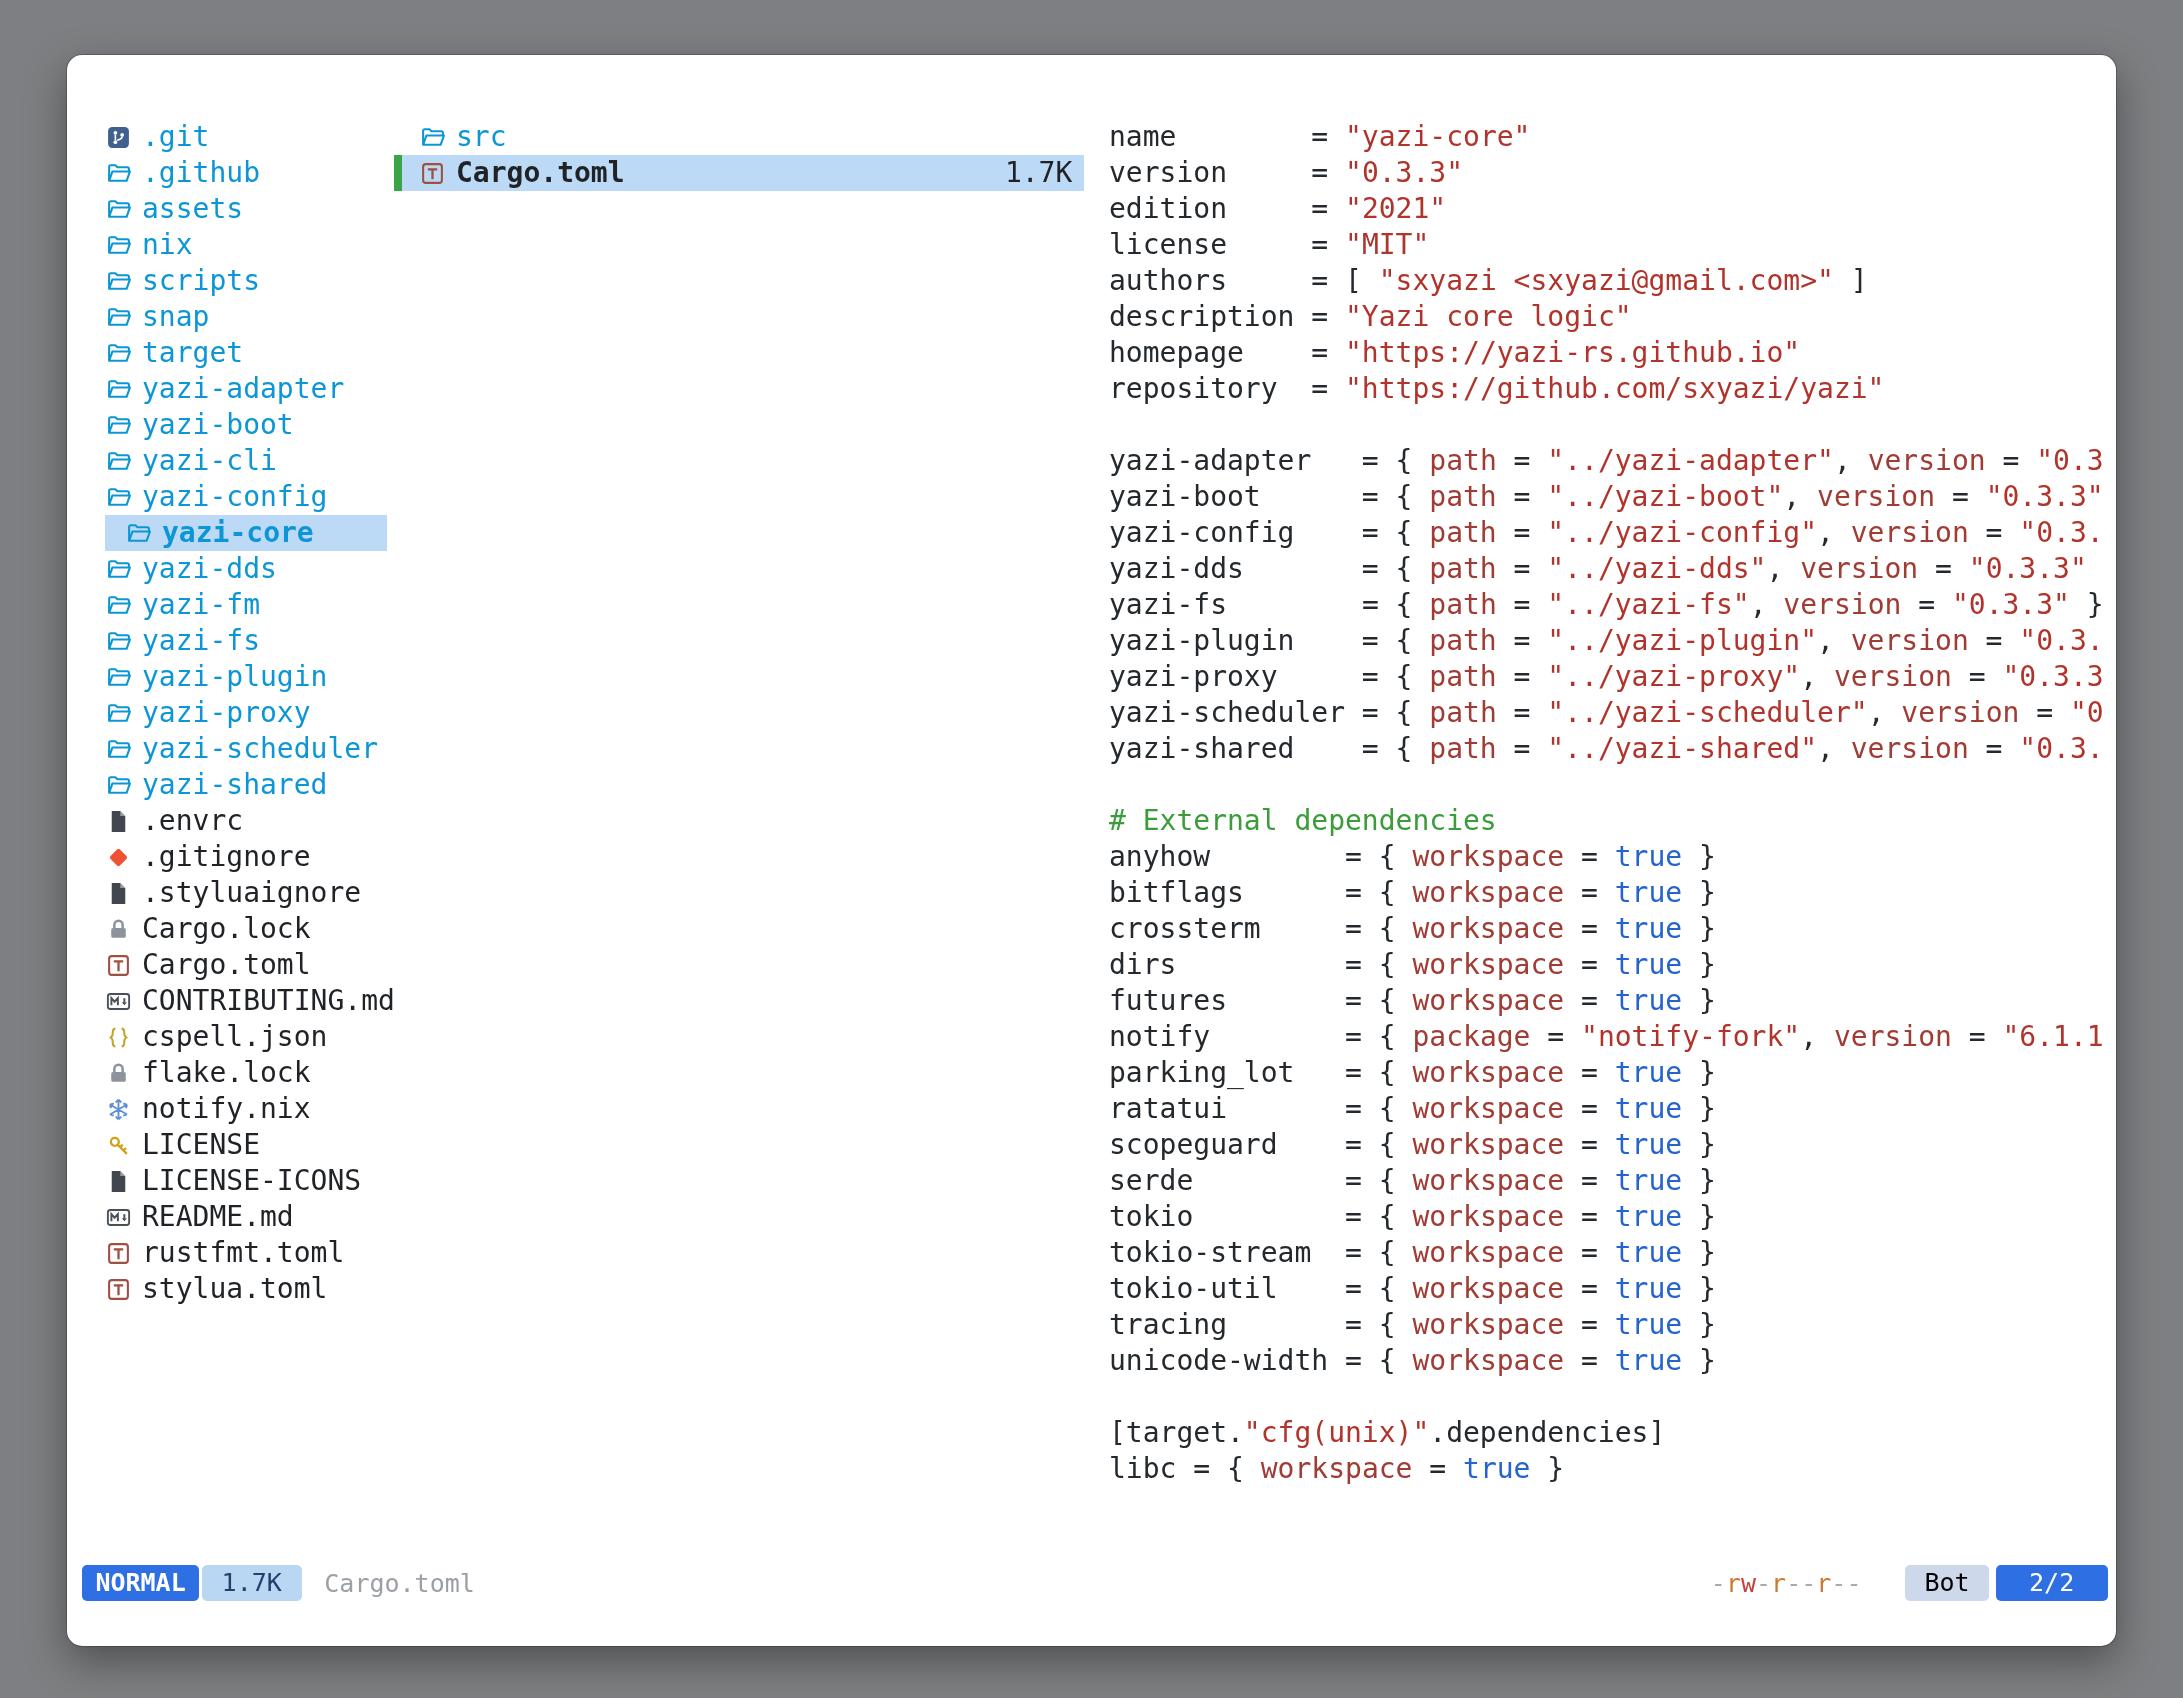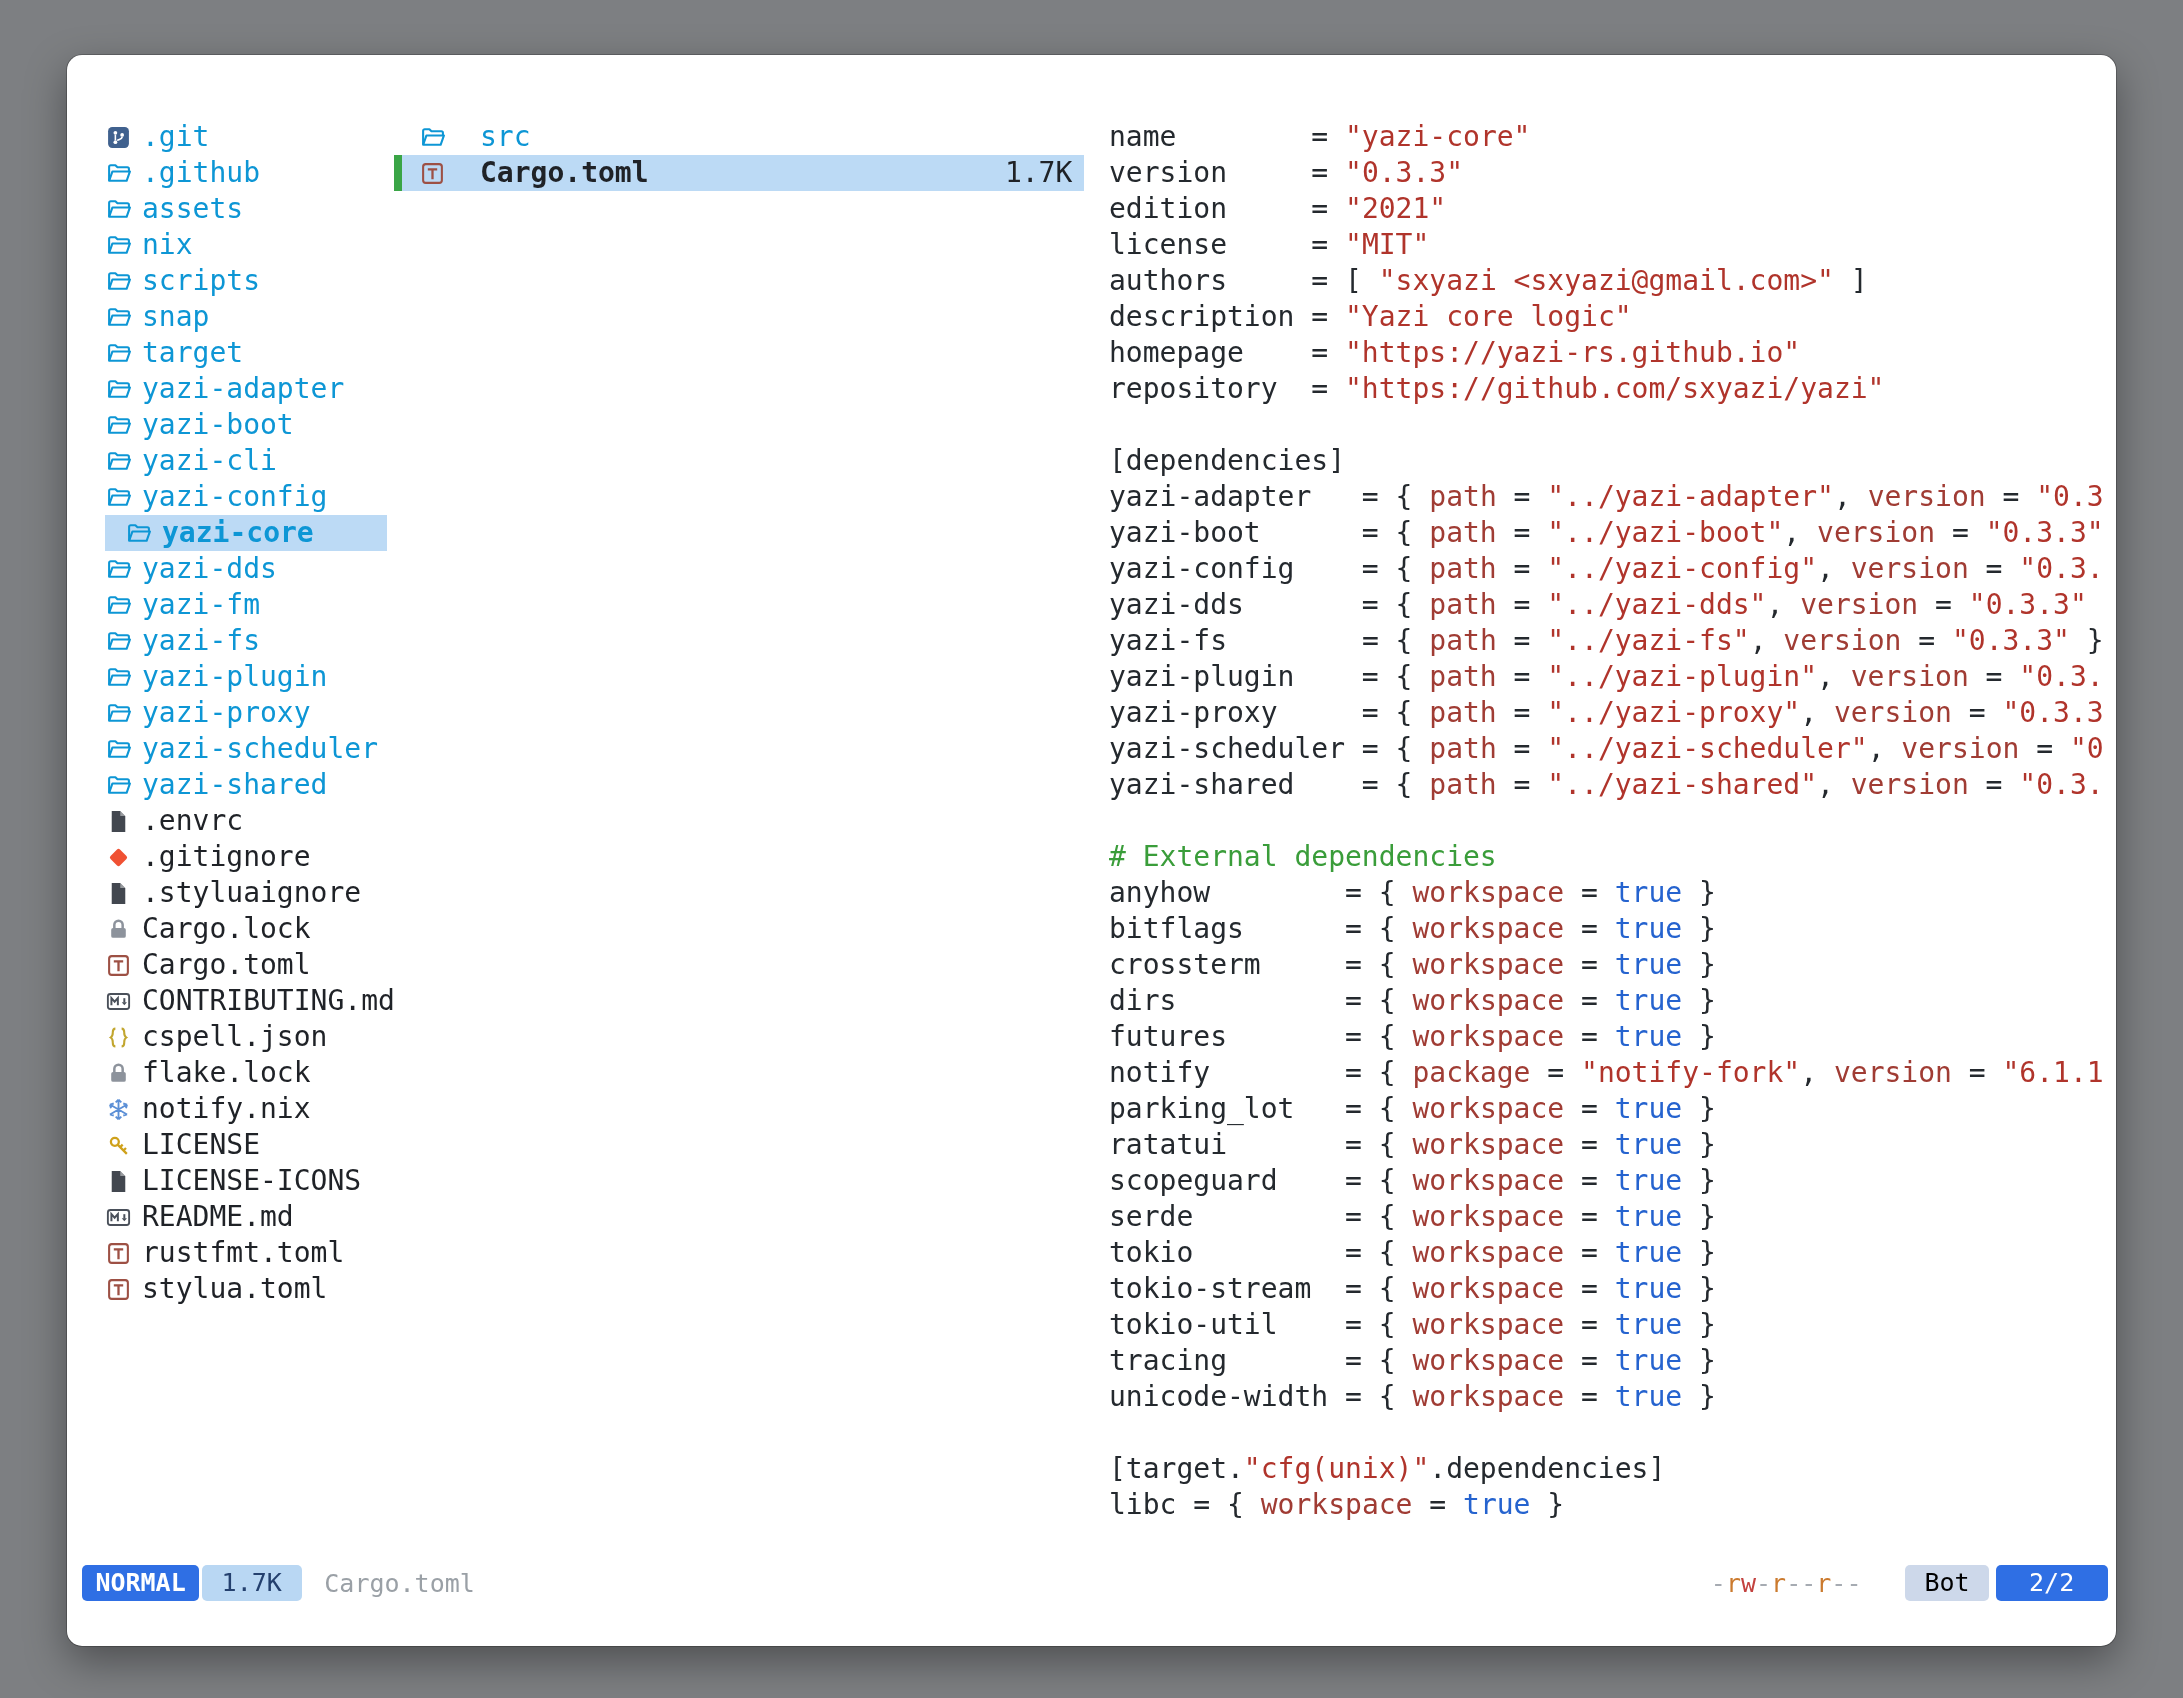--- a/index.html
+++ b/index.html
@@ -17,21 +17,21 @@
   .pane-current { left:327px;  width:690px; }
   .pane-preview { left:1042px; width:1004px; height:1447px; overflow:hidden; }
 
   .row { display:flex; align-items:center; height:36px; white-space:nowrap; cursor:default; }
   .row .icon { width:27px; height:30px; flex:0 0 27px; margin-right:10px;
                display:inline-flex; align-items:center; justify-content:center; }
   .row .icon svg { width:25px; height:25px; display:block; }
   .row.dir .label  { color:#0d96d5; }
   .row.file .label { color:#1f2227; }
   .row.selected { background:#bcdaf5; font-weight:bold;padding-left:20px; }
-  .pane-current .row { padding-left:25px; position:relative;gap:24px; }
+  .pane-current .row { padding-left:25px; position:relative; }
   .pane-current .row.selected::before {
     content:""; position:absolute; left:0; top:0; width:8.4px; height:100%; background:#3aa546;
   }
   .row .size { margin-left:auto; padding-right:11.7px; color:#1f2227; font-weight:normal; }
 
   
   .icon.folder-open-icon { color:#0d96d5; }
   .icon.git-repo-icon    { color:#40618e; }
   .icon.file-icon        { color:#42474f; }
   .icon.git-ignore-icon  { color:#f05133; }
@@ -401,21 +401,20 @@
     <div class="pane pane-preview" id="preview-pane">
         <div class="pline"><span class="tok k">name</span><span class="tok p">        = </span><span class="tok s">"yazi-core"</span></div>
         <div class="pline"><span class="tok k">version</span><span class="tok p">     = </span><span class="tok s">"0.3.3"</span></div>
         <div class="pline"><span class="tok k">edition</span><span class="tok p">     = </span><span class="tok s">"2021"</span></div>
         <div class="pline"><span class="tok k">license</span><span class="tok p">     = </span><span class="tok s">"MIT"</span></div>
         <div class="pline"><span class="tok k">authors</span><span class="tok p">     = [ </span><span class="tok s">"sxyazi &lt;sxyazi@gmail.com&gt;"</span><span class="tok p"> ]</span></div>
         <div class="pline"><span class="tok k">description</span><span class="tok p"> = </span><span class="tok s">"Yazi core logic"</span></div>
         <div class="pline"><span class="tok k">homepage</span><span class="tok p">    = </span><span class="tok s">"https://yazi-rs.github.io"</span></div>
         <div class="pline"><span class="tok k">repository</span><span class="tok p">  = </span><span class="tok s">"https://github.com/sxyazi/yazi"</span></div>
         <div class="pline"></div>
-        <div class="pline"><span class="tok p">[dependencies]</span></div>
         <div class="pline"><span class="tok k">yazi-adapter</span><span class="tok p">   = { </span><span class="tok ik">path</span><span class="tok p"> = </span><span class="tok s">"../yazi-adapter"</span><span class="tok p">, </span><span class="tok ik">version</span><span class="tok p"> = </span><span class="tok s">"0.3</span></div>
         <div class="pline"><span class="tok k">yazi-boot</span><span class="tok p">      = { </span><span class="tok ik">path</span><span class="tok p"> = </span><span class="tok s">"../yazi-boot"</span><span class="tok p">, </span><span class="tok ik">version</span><span class="tok p"> = </span><span class="tok s">"0.3.3"</span></div>
         <div class="pline"><span class="tok k">yazi-config</span><span class="tok p">    = { </span><span class="tok ik">path</span><span class="tok p"> = </span><span class="tok s">"../yazi-config"</span><span class="tok p">, </span><span class="tok ik">version</span><span class="tok p"> = </span><span class="tok s">"0.3.</span></div>
         <div class="pline"><span class="tok k">yazi-dds</span><span class="tok p">       = { </span><span class="tok ik">path</span><span class="tok p"> = </span><span class="tok s">"../yazi-dds"</span><span class="tok p">, </span><span class="tok ik">version</span><span class="tok p"> = </span><span class="tok s">"0.3.3"</span></div>
         <div class="pline"><span class="tok k">yazi-fs</span><span class="tok p">        = { </span><span class="tok ik">path</span><span class="tok p"> = </span><span class="tok s">"../yazi-fs"</span><span class="tok p">, </span><span class="tok ik">version</span><span class="tok p"> = </span><span class="tok s">"0.3.3"</span><span class="tok p"> }</span></div>
         <div class="pline"><span class="tok k">yazi-plugin</span><span class="tok p">    = { </span><span class="tok ik">path</span><span class="tok p"> = </span><span class="tok s">"../yazi-plugin"</span><span class="tok p">, </span><span class="tok ik">version</span><span class="tok p"> = </span><span class="tok s">"0.3.</span></div>
         <div class="pline"><span class="tok k">yazi-proxy</span><span class="tok p">     = { </span><span class="tok ik">path</span><span class="tok p"> = </span><span class="tok s">"../yazi-proxy"</span><span class="tok p">, </span><span class="tok ik">version</span><span class="tok p"> = </span><span class="tok s">"0.3.3</span></div>
         <div class="pline"><span class="tok k">yazi-scheduler</span><span class="tok p"> = { </span><span class="tok ik">path</span><span class="tok p"> = </span><span class="tok s">"../yazi-scheduler"</span><span class="tok p">, </span><span class="tok ik">version</span><span class="tok p"> = </span><span class="tok s">"0</span></div>
         <div class="pline"><span class="tok k">yazi-shared</span><span class="tok p">    = { </span><span class="tok ik">path</span><span class="tok p"> = </span><span class="tok s">"../yazi-shared"</span><span class="tok p">, </span><span class="tok ik">version</span><span class="tok p"> = </span><span class="tok s">"0.3.</span></div>
         <div class="pline"></div>

